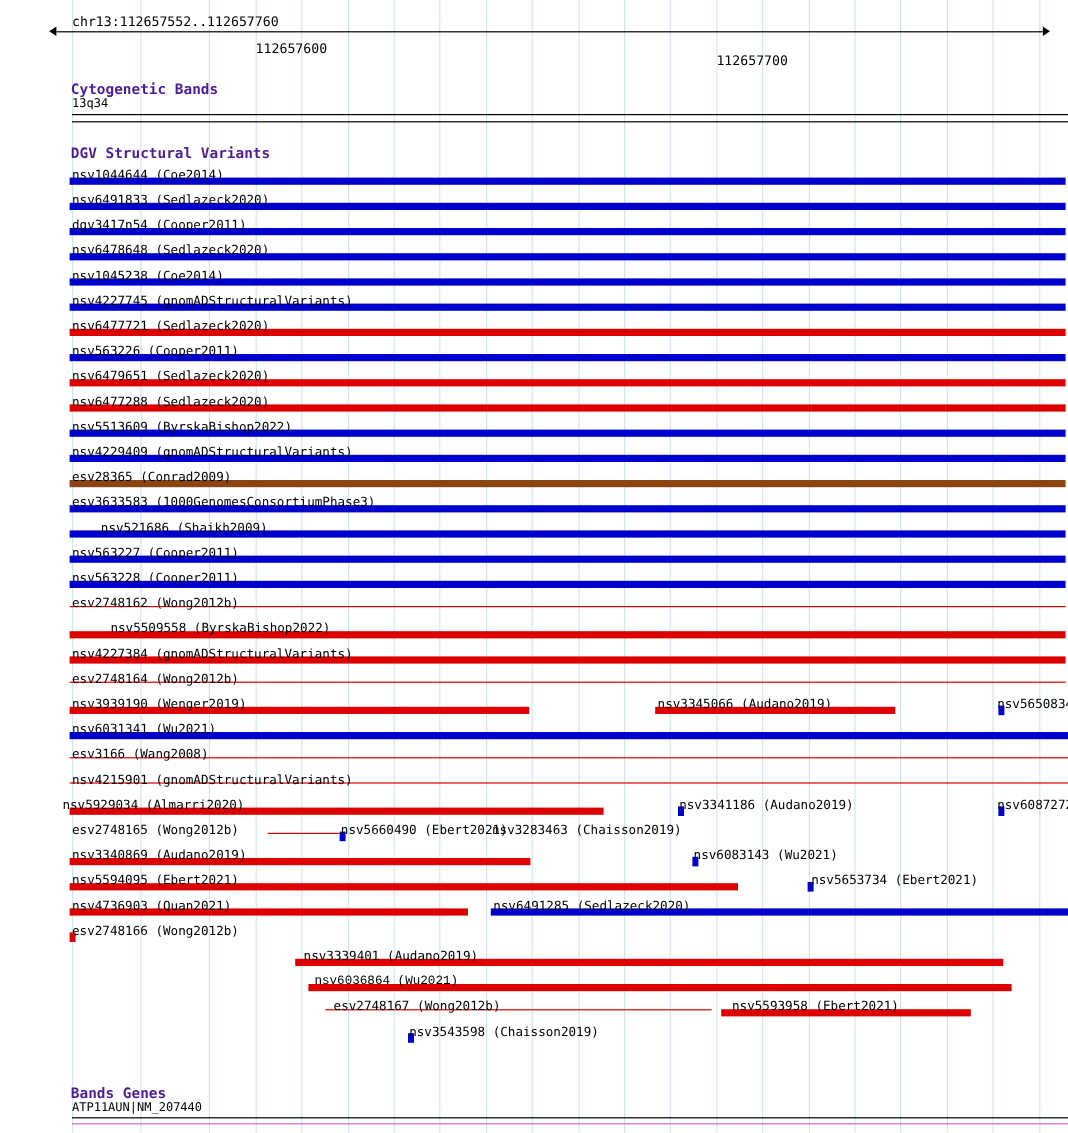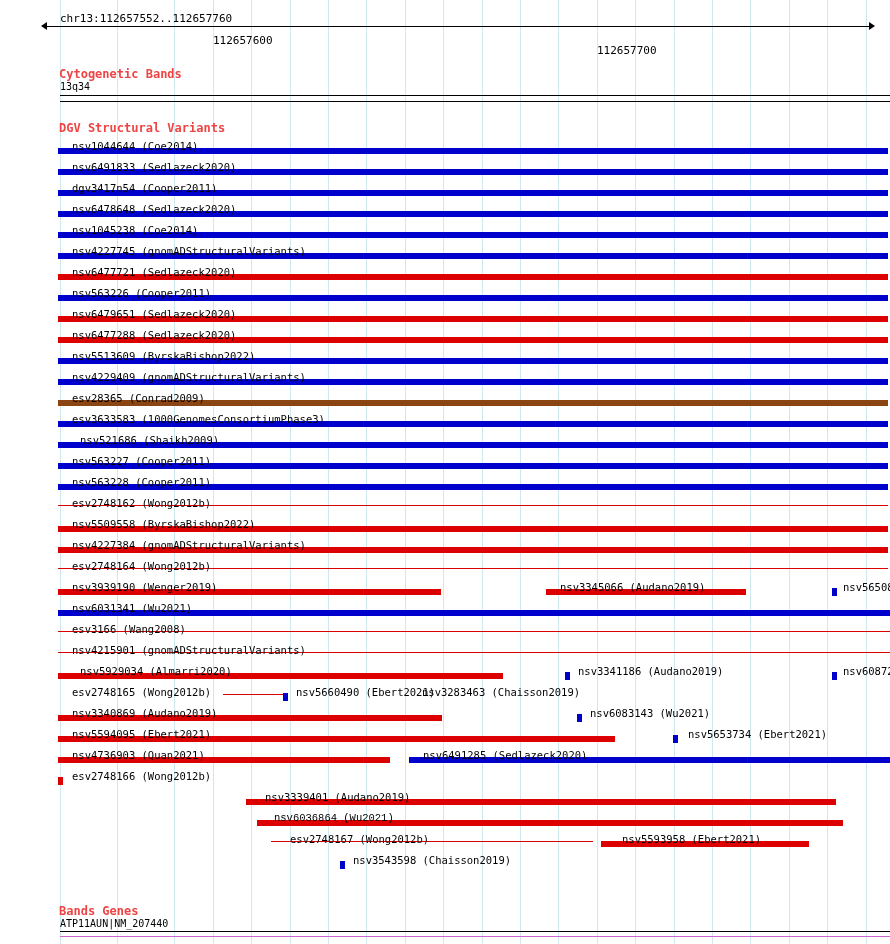--- a/index.html
+++ b/index.html
@@ -50,21 +50,21 @@
     border-bottom: 4px solid transparent;
   }
   .arrow-l { border-right: 6px solid #000; }
   .arrow-r { border-left: 6px solid #000; }
 
   .section-title {
     position: absolute;
     font-family: "DejaVu Sans Mono", monospace;
     font-size: 12px;
     font-weight: bold;
-    color: #ef4444;
+    color: #4c1d95;
     white-space: nowrap;
   }
   .band-label {
     position: absolute;
     font-family: "DejaVu Sans Mono", monospace;
     font-size: 10px;
     color: #000;
     white-space: nowrap;
   }
   .hline {
@@ -72,21 +72,20 @@
     height: 1px;
     background: #000;
   }
   .track-label {
     position: absolute;
     font-family: "DejaVu Sans Mono", monospace;
     font-size: 10.5px;
     color: #000;
     white-space: nowrap;
     z-index: 5;
-    margin-left: 12px;
   }
   .feature {
     position: absolute;
     z-index: 3;
   }
   .feature.thick { height: 6px; }
   .feature.thin  { height: 1px; }
   .feature.dot   { height: 8px; width: 5px; }
 </style>
 </head>
@@ -157,49 +156,49 @@
       <div class="track-label" style="left: 60px; top: 329px;">nsv6477288 (Sedlazeck2020)</div>
       <div class="feature thick" style="left: 58px; top: 337px; background: rgb(221, 0, 0); width: 830px; height: 6px;"></div>
       <div class="track-label" style="left: 60px; top: 350px;">nsv5513609 (ByrskaBishop2022)</div>
       <div class="feature thick" style="left: 58px; top: 358px; background: rgb(0, 0, 204); width: 830px; height: 6px;"></div>
       <div class="track-label" style="left: 60px; top: 371px; text-align: center;">nsv4229409 (gnomADStructuralVariants)</div>
       <div class="feature thick" style="left: 58px; top: 379px; background: rgb(0, 0, 204); width: 830px; height: 6px;"></div>
       <div class="track-label" style="left: 60px; top: 392px;">esv28365 (Conrad2009)</div>
       <div class="feature thick" style="left: 58px; top: 400px; background: rgb(139, 69, 19); width: 830px; height: 6px;"></div>
       <div class="track-label" style="left: 60px; top: 413px;">esv3633583 (1000GenomesConsortiumPhase3)</div>
       <div class="feature thick" style="left: 58px; top: 421px; background: rgb(0, 0, 204); width: 830px; height: 6px;"></div>
-      <div class="track-label" style="left: 48px; top: 434px; padding-left: 20px;">nsv521686 (Shaikh2009)</div>
+      <div class="track-label" style="left: 64px; top: 434px; padding-left: 20px;">nsv521686 (Shaikh2009)</div>
       <div class="feature thick" style="left: 58px; top: 442px; background: rgb(0, 0, 204); width: 830px; height: 6px;"></div>
       <div class="track-label" style="left: 60px; top: 455px;">nsv563227 (Cooper2011)</div>
       <div class="feature thick" style="left: 58px; top: 463px; background: rgb(0, 0, 204); width: 830px; height: 6px;"></div>
       <div class="track-label" style="left: 60px; top: 476px;">nsv563228 (Cooper2011)</div>
       <div class="feature thick" style="left: 58px; top: 484px; background: rgb(0, 0, 204); width: 830px; height: 6px;"></div>
       <div class="track-label" style="left: 60px; top: 497px;">esv2748162 (Wong2012b)</div>
       <div class="feature thin" style="left: 58px; top: 505px; background: rgb(221, 0, 0); width: 830px; height: 1px;"></div>
-      <div class="track-label" style="left: 60px; top: 518px;">nsv5509558 (ByrskaBishop2022)</div>
+      <div class="track-label" style="left: 47px; top: 518px; padding-left: 45px;">nsv5509558 (ByrskaBishop2022)</div>
       <div class="feature thick" style="left: 58px; top: 526px; background: rgb(221, 0, 0); width: 830px; height: 6px;"></div>
       <div class="track-label" style="left: 60px; top: 539px;">nsv4227384 (gnomADStructuralVariants)</div>
       <div class="feature thick" style="left: 58px; top: 547px; background: rgb(221, 0, 0); width: 830px; height: 6px;"></div>
       <div class="track-label" style="left: 60px; top: 560px;">esv2748164 (Wong2012b)</div>
       <div class="feature thin" style="left: 58px; top: 568px; background: rgb(221, 0, 0); width: 830px; height: 1px;"></div>
     </div>
   <div id="dgv-multirows">
       <div class="track-label" style="left: 60px; top: 581px;">nsv3939190 (Wenger2019)</div>
       <div class="feature thick" style="left: 58px; top: 589px; background: rgb(221, 0, 0); width: 383px; height: 6px;"></div>
       <div class="track-label" style="left: 548px; top: 581px;">nsv3345066 (Audano2019)</div>
       <div class="feature thick" style="left: 546px; top: 589px; background: rgb(221, 0, 0); width: 200px; height: 6px;"></div>
       <div class="track-label" style="left: 831px; top: 581px;">nsv5650834</div>
       <div class="feature dot" style="left: 832px; top: 588px; background: rgb(0, 0, 204); width: 5px; height: 8px;"></div>
       <div class="track-label" style="left: 60px; top: 602px;">nsv6031341 (Wu2021)</div>
       <div class="feature thick" style="left: 58px; top: 610px; background: rgb(0, 0, 204); width: 832px; height: 6px;"></div>
       <div class="track-label" style="left: 60px; top: 623px; text-align: right;">esv3166 (Wang2008)</div>
       <div class="feature thin" style="left: 58px; top: 631px; background: rgb(221, 0, 0); width: 832px; height: 1px;"></div>
       <div class="track-label" style="left: 60px; top: 644px;">nsv4215901 (gnomADStructuralVariants)</div>
       <div class="feature thin" style="left: 58px; top: 652px; background: rgb(221, 0, 0); width: 832px; height: 1px;"></div>
-      <div class="track-label" style="left: 68px; top: 665px;">nsv5929034 (Almarri2020)</div>
+      <div class="track-label" style="left: 52px; top: 665px;">nsv5929034 (Almarri2020)</div>
       <div class="feature thick" style="left: 58px; top: 673px; background: rgb(221, 0, 0); width: 445px; height: 6px;"></div>
       <div class="track-label" style="left: 566px; top: 665px;">nsv3341186 (Audano2019)</div>
       <div class="feature dot" style="left: 565px; top: 672px; background: rgb(0, 0, 204); width: 5px; height: 8px;"></div>
       <div class="track-label" style="left: 831px; top: 665px;">nsv6087272</div>
       <div class="feature dot" style="left: 832px; top: 672px; background: rgb(0, 0, 204); width: 5px; height: 8px;"></div>
       <div class="track-label" style="left: 60px; top: 686px;">esv2748165 (Wong2012b)</div>
       <div class="feature thin" style="left: 223px; top: 694px; background: rgb(221, 0, 0); width: 60px; height: 1px;"></div>
       <div class="track-label" style="left: 284px; top: 686px;">nsv5660490 (Ebert2021)</div>
       <div class="feature dot" style="left: 283px; top: 693px; background: rgb(0, 0, 204); width: 5px; height: 8px;"></div>
       <div class="track-label" style="left: 410px; top: 686px;">nsv3283463 (Chaisson2019)</div>

